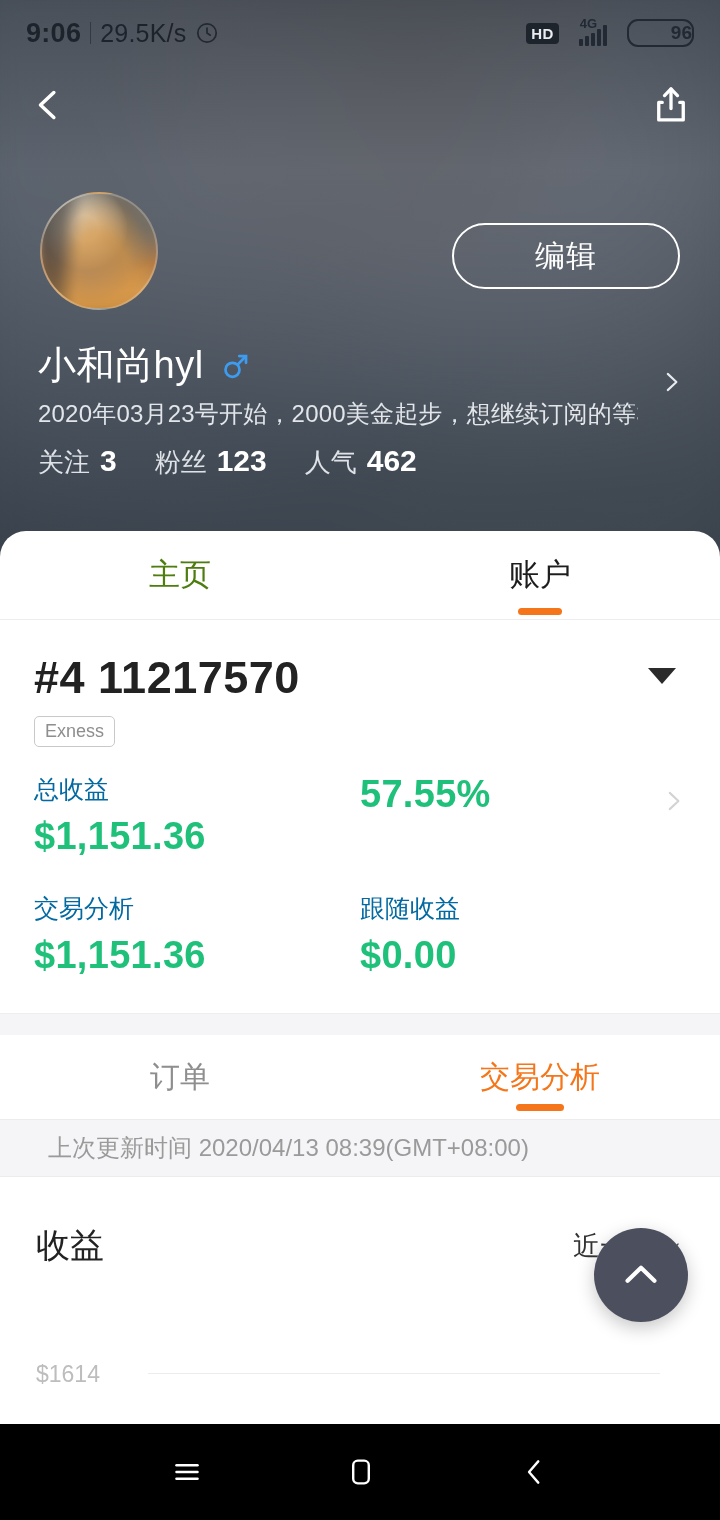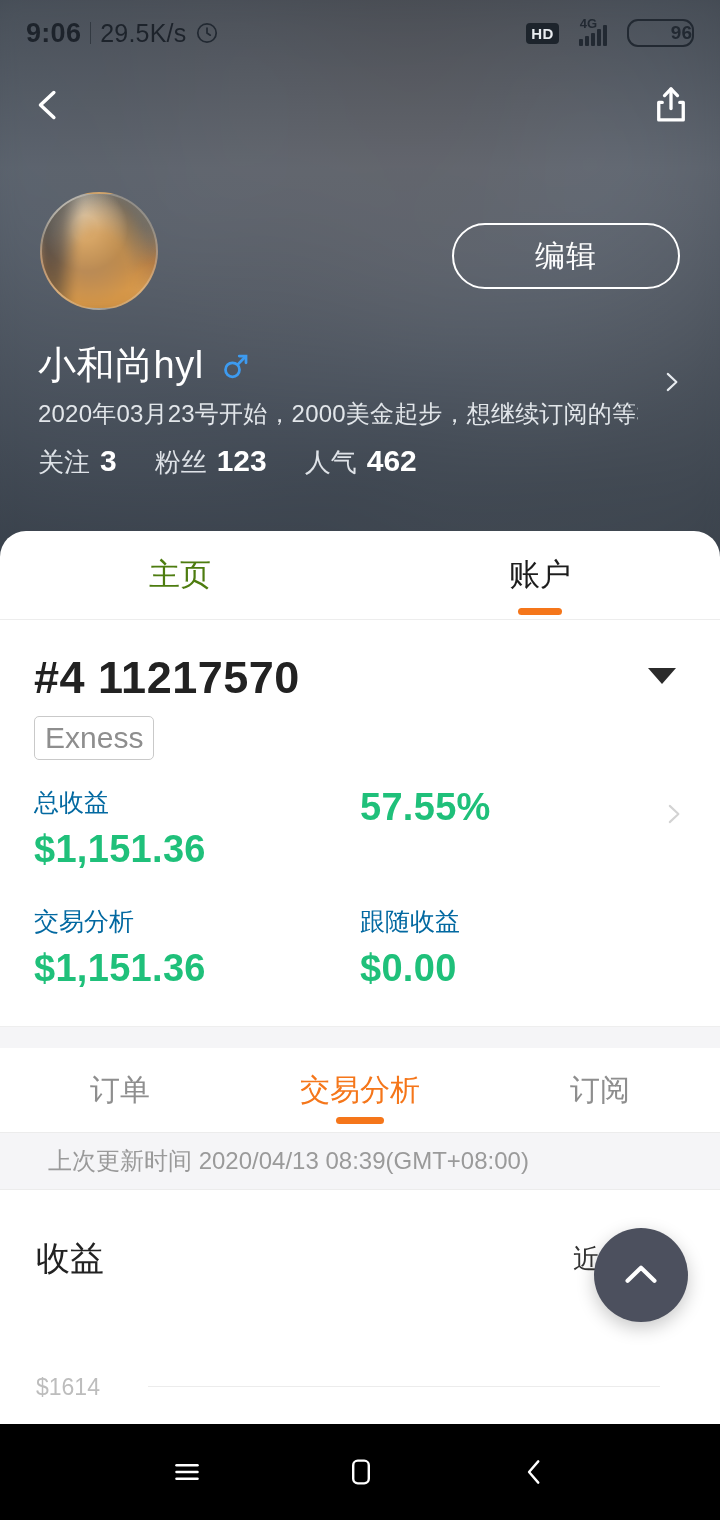--- a/index.html
+++ b/index.html
@@ -163,21 +163,21 @@
   .acct-title { font-size: 45px; font-weight: 700; color: #222222; letter-spacing: .5px; }
   .acct-caret {
     position: absolute; right: 44px; top: 48px;
     width: 0; height: 0;
     border-left: 14px solid transparent; border-right: 14px solid transparent;
     border-top: 16px solid #2b2b2b;
   }
   .broker-badge {
     display: inline-block; margin-top: 12px;
     border: 1px solid #c9c9c9; border-radius: 5px;
-    padding: 4px 10px; font-size: 30px; color: #8e8e8e;
+    padding: 4px 10px; font-size: 18px; color: #8e8e8e;
   }
 
   .kpis {
     position: relative;
     margin-top: 26px; padding: 0 34px;
   }
   .kpi-grid { display: grid; grid-template-columns: 1fr 1fr; row-gap: 34px; }
   .kpi-label { font-size: 25px; color: #0369a1; margin-bottom: 9px; }
   .kpi-value { font-size: 38px; font-weight: 600; color: #1fc07a; letter-spacing: .3px; }
   .kpi-arrow { position: absolute; right: 34px; top: 8px; }
@@ -365,23 +365,20 @@
     <div class="band"></div>
 
     <div class="subtabs">
       <div class="subtab">
         <span class="lbl">订单</span>
       </div>
       <div class="subtab active">
         <span class="lbl">交易分析</span>
         <span class="underline"></span>
       </div>
-      <div class="subtab">
-        <span class="lbl">订阅</span>
-      </div>
     </div>
 
     <div class="updatebar">
       <span>上次更新时间 2020/04/13 08:39(GMT+08:00)</span>
     </div>
 
     <div class="chart-card">
       <div class="chart-head">
         <span class="chart-title">收益</span>
         <span class="range-sel">

